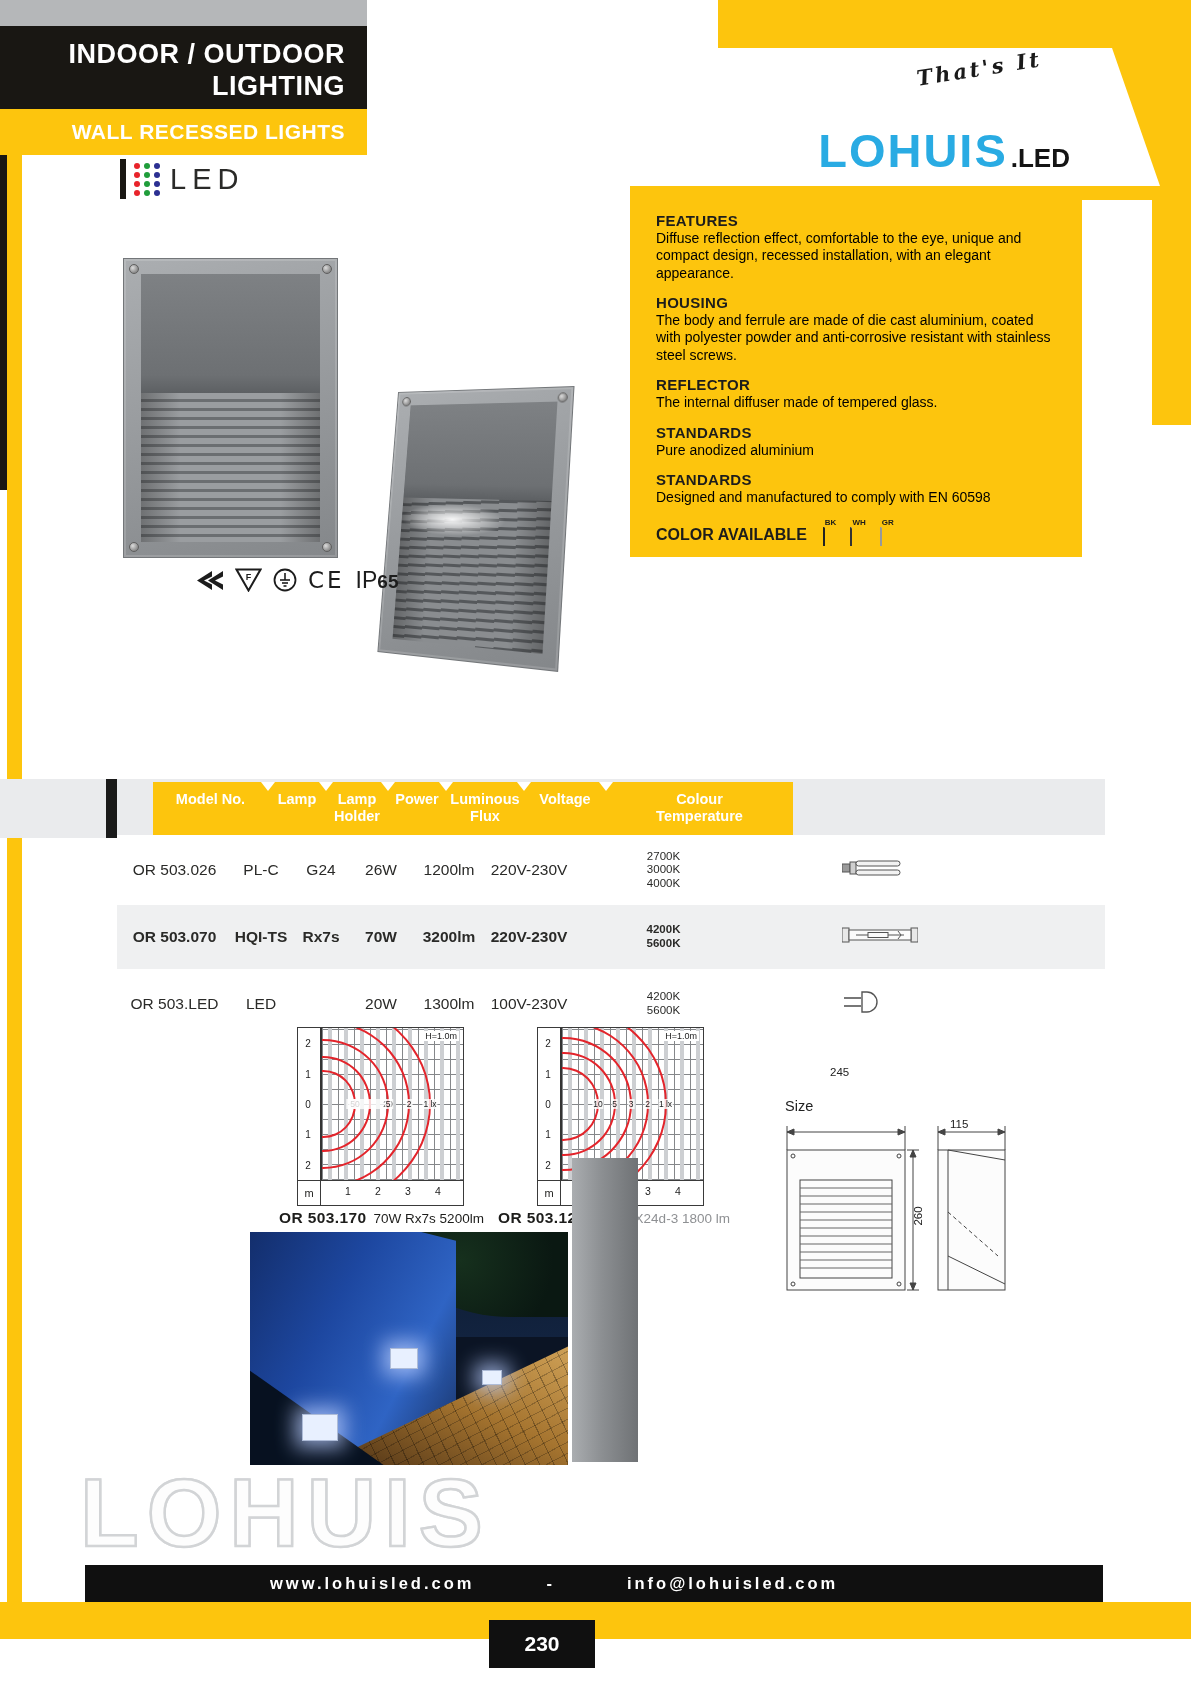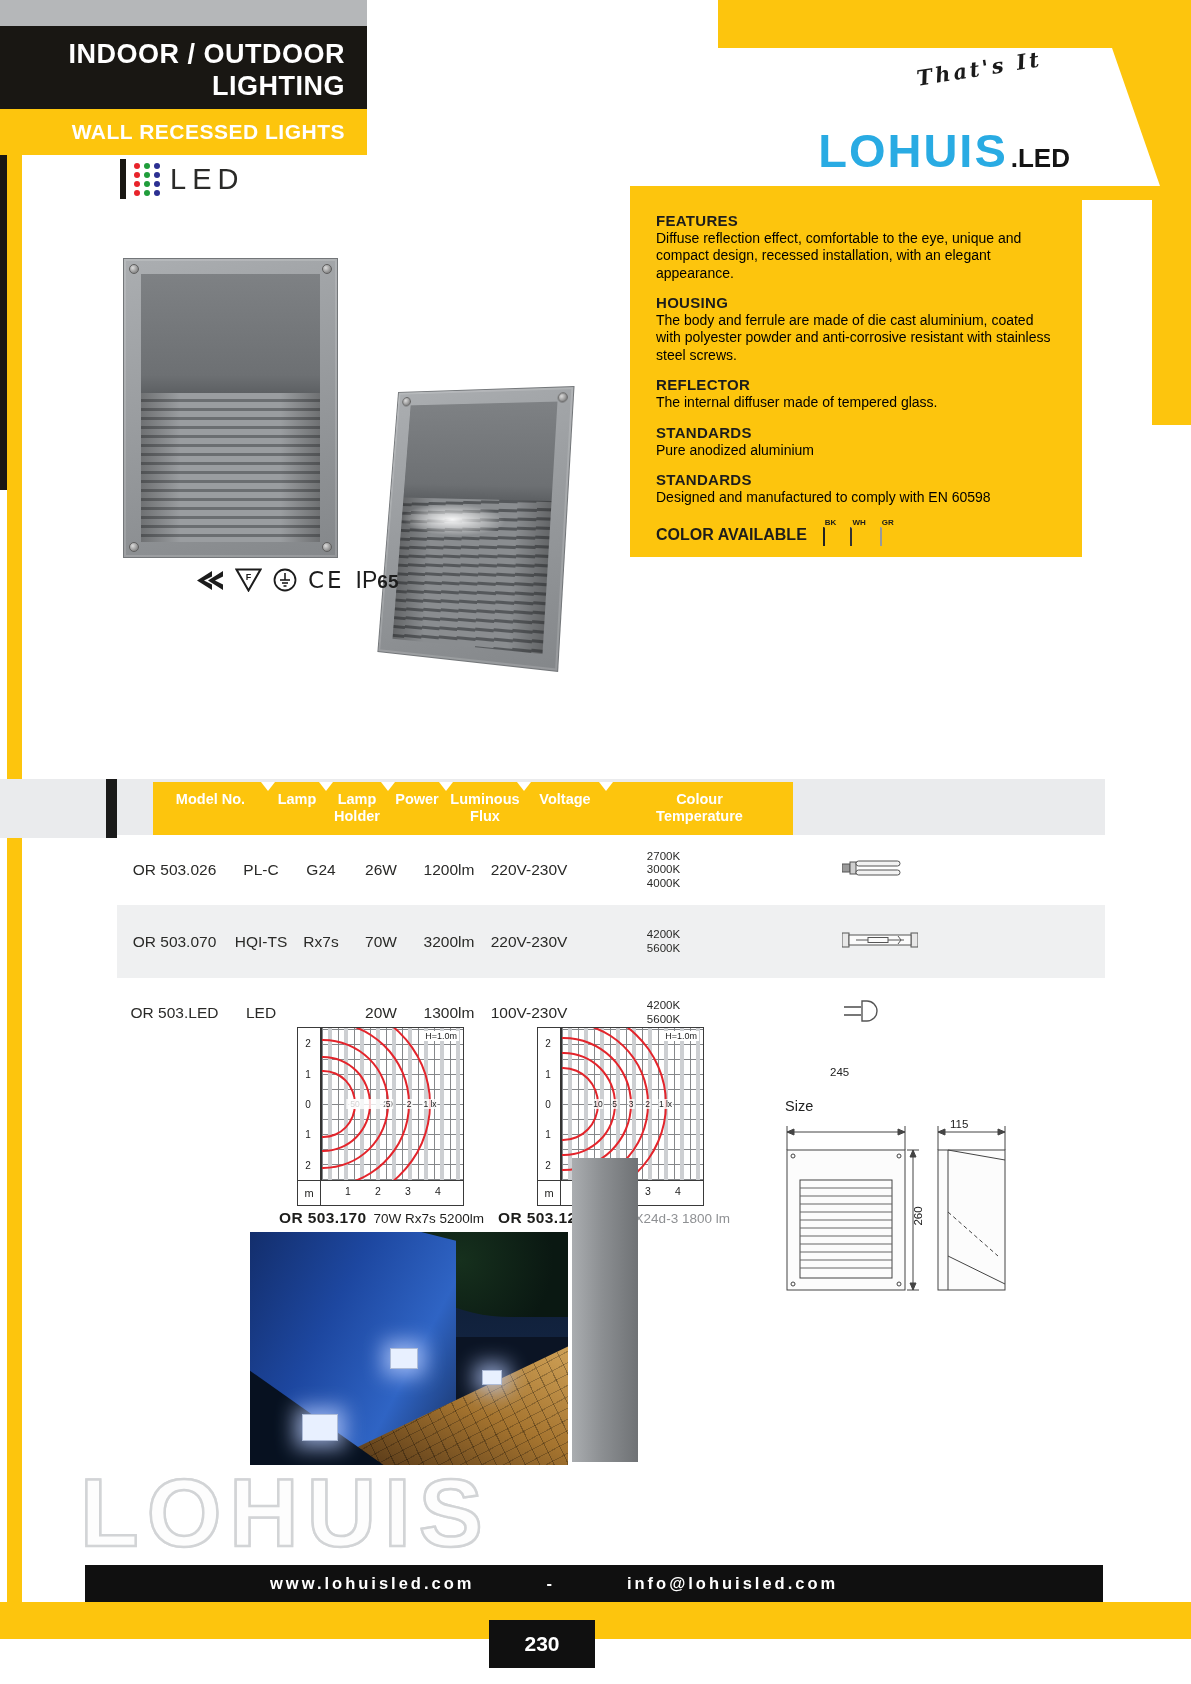--- a/index.html
+++ b/index.html
@@ -73,21 +73,21 @@
   
   .graystripe{left:0;top:779px;width:1105px;height:59px;background:#eaebed;}
   .tbl-accent{left:106px;top:779px;width:11px;height:59px;background:#1a1a1a;}
   .thead{left:117px;top:782px;width:640px;height:53px;background:#fdc50d;display:flex;
     color:#fff;font-weight:bold;font-size:14.5px;text-align:center;line-height:1.15;margin-left:36px;}
   .thead>div{display:flex;align-items:flex-start;justify-content:center;padding-top:9px;box-sizing:border-box;}
   .notch{position:absolute;top:0;width:0;height:0;border-left:7px solid transparent;
     border-right:7px solid transparent;border-top:9px solid #fff;transform:translateX(-50%);}
   .rows{left:117px;top:835px;width:988px;}
   .trow{display:flex;align-items:center;text-align:center;font-size:15.5px;color:#2a2a28;}
-  .r1{height:70px;background:#fff;} .r2{height:73px;background:#eff0f1;} .r3{height:70px;background:#fff;}
+  .r1{height:70px;background:#fff;} .r2{height:64px;background:#eff0f1;font-weight:bold;} .r3{height:70px;background:#fff;}
   .w1{width:115px;} .w2{width:58px;} .w3{width:62px;} .w4{width:58px;} .w5{width:78px;} .w6{width:82px;} .w7{width:187px;}
   .wicon{flex:1;text-align:left;padding-left:85px;box-sizing:border-box;}
   .temps{font-size:11.5px;line-height:1.18;}
   .narrow{display:inline-block;max-width:95px;}
 
   
   .photochart{position:absolute;top:1027px;width:167px;}
   .pc-main{position:relative;height:154px;border:1.5px solid #3a3a3a;background:#fff;
     box-sizing:border-box;display:flex;}
   .pc-ylabels{position:relative;width:22px;border-right:2px solid #333;flex:none;}

